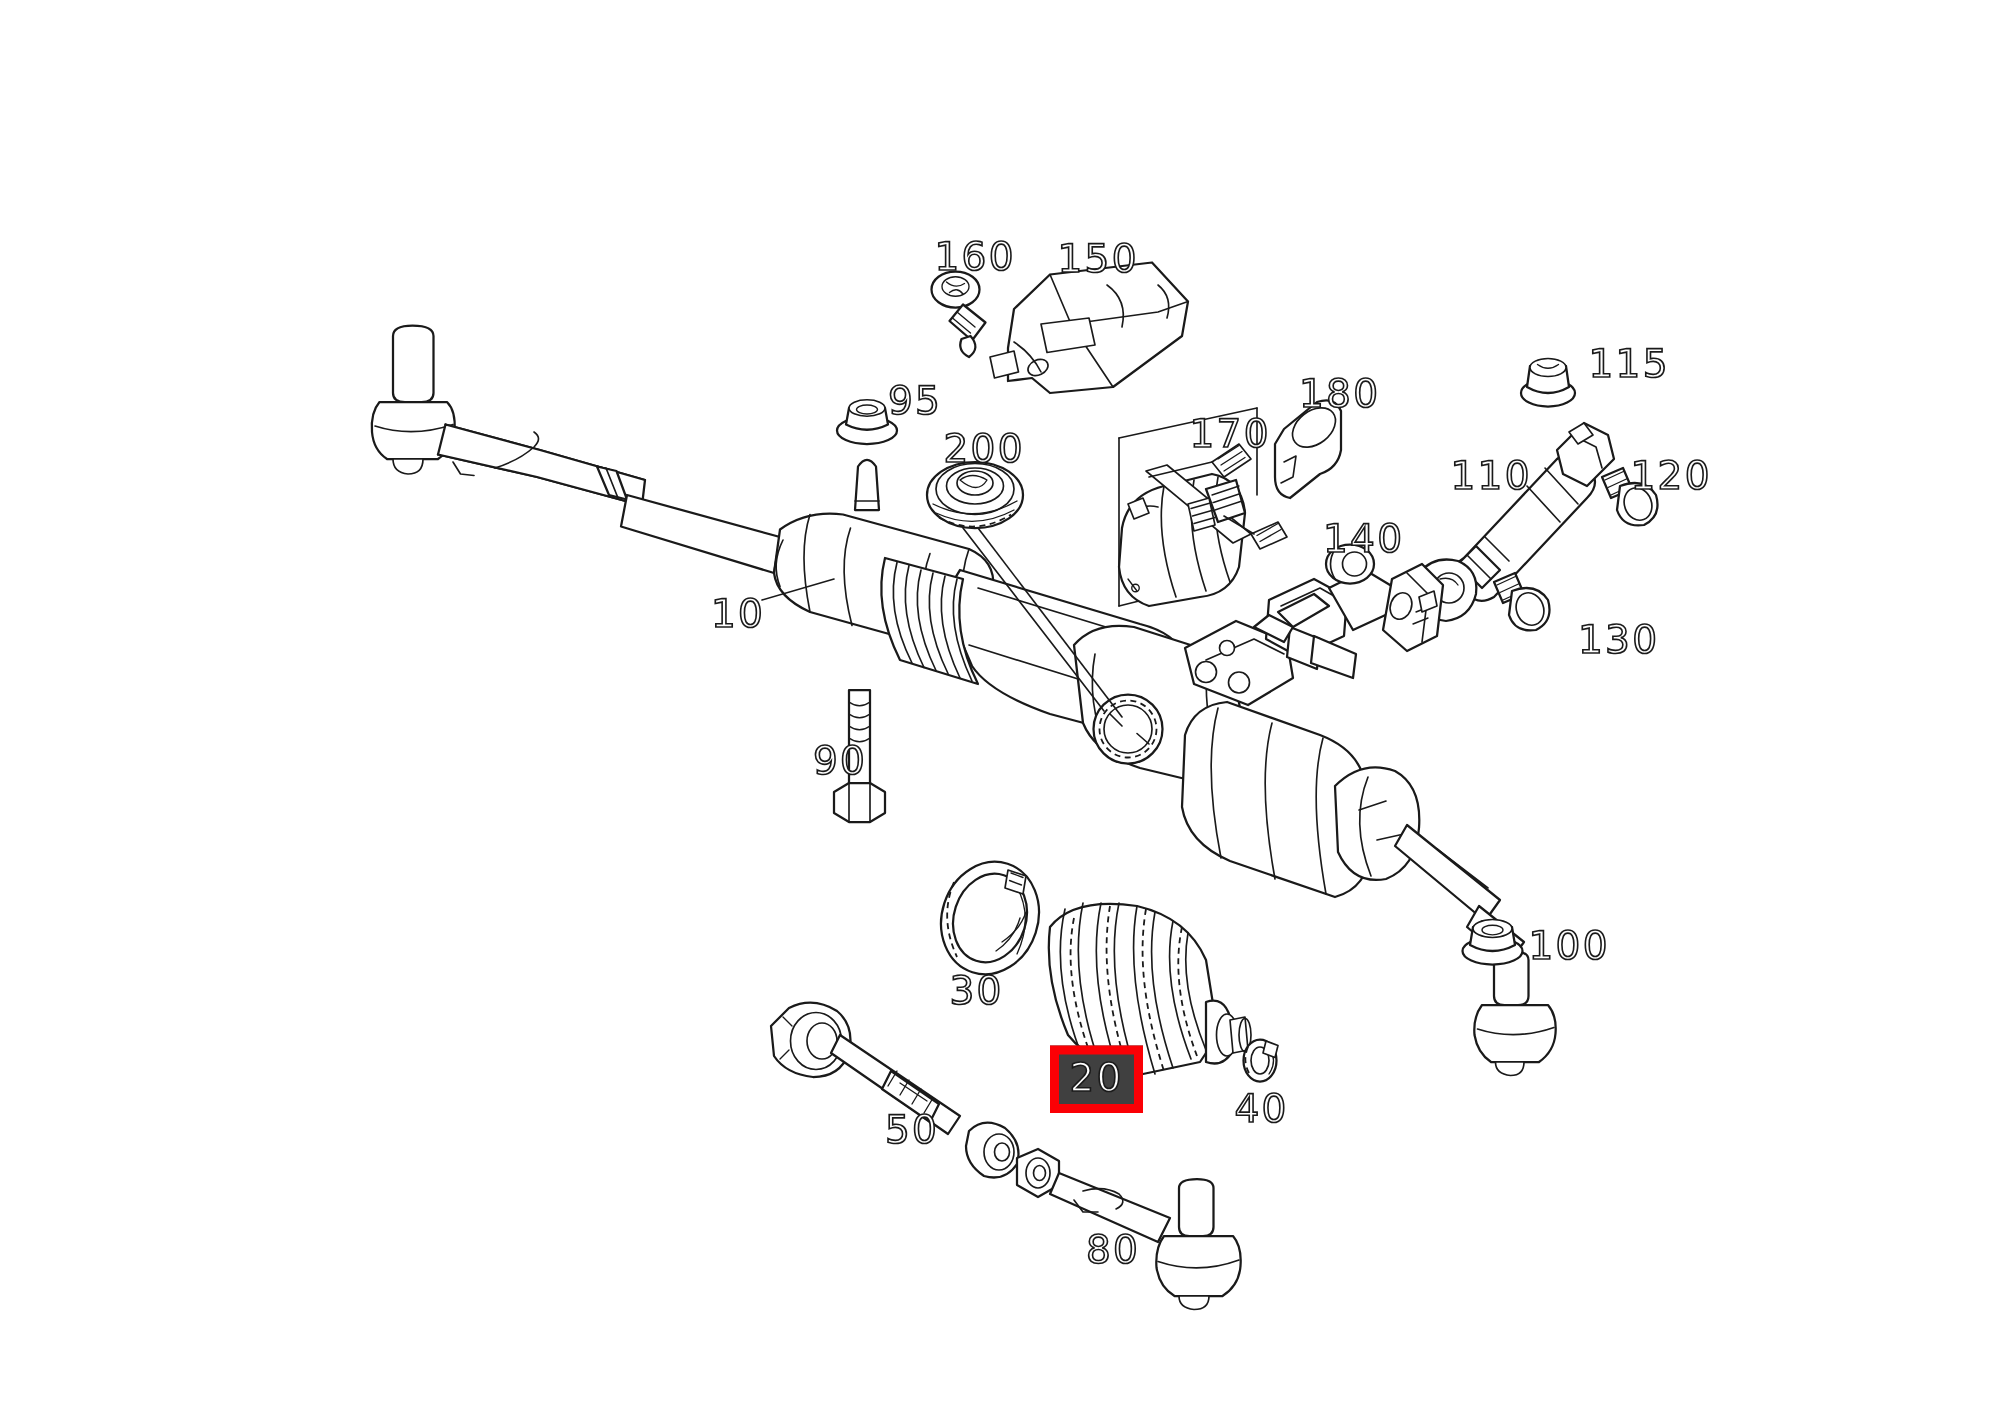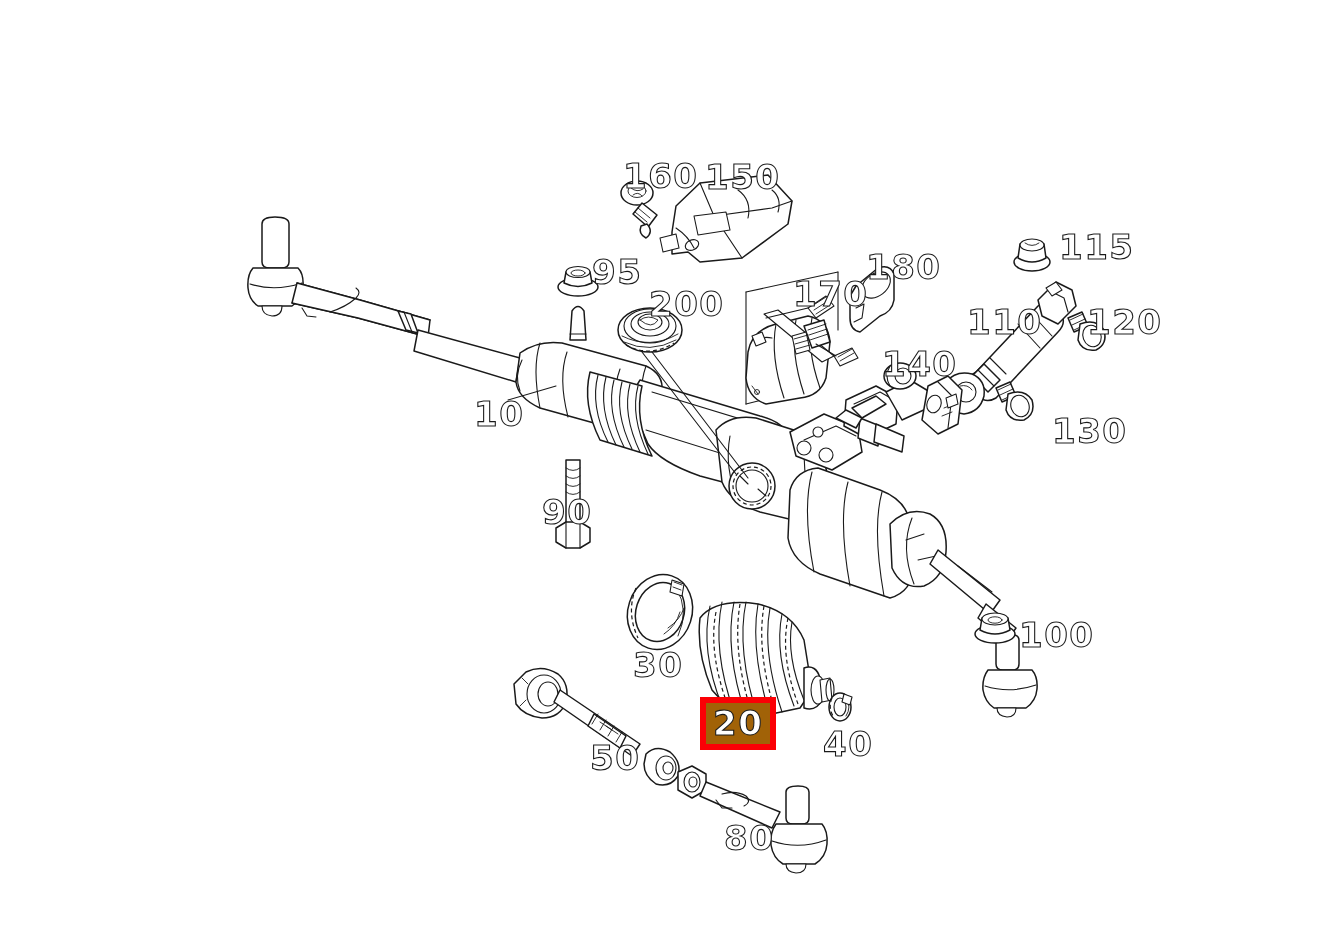--- a/index.html
+++ b/index.html
@@ -22,32 +22,32 @@
     position: absolute;
     left: 0;
     top: 0;
     width: 1326px;
     height: 938px;
     display: block;
   }
   .label {
     position: absolute;
     font-family: "DejaVu Sans", sans-serif;
-    font-size: 34px;
-    font-weight: 700;
+    font-size: 26px;
+    font-weight: 400;
     line-height: 1;
     color: #ffffff;
     -webkit-text-stroke: 1.1px #1a1a1a;
     letter-spacing: 1.5px;
     white-space: nowrap;
     user-select: none;
   }
   .label.highlighted {
     border: 6px solid #fb0005;
-    background: #a16207;
+    background: #404040;
     padding: 3px 7px 4px 7px;
     line-height: 1;
     box-sizing: border-box;
   }
 </style>
 </head>
 <body>
 
 <div id="page">
 
@@ -389,15 +389,15 @@
   <div class="label" style="left:1019px; top:618px;">100</div>
   <div class="label" style="left:967px; top:305px;">110</div>
   <div class="label" style="left:1059px; top:230px;">115</div>
   <div class="label" style="left:1087px; top:305px;text-align:center;">120</div>
   <div class="label" style="left:1052px; top:414px;">130</div>
   <div class="label" style="left:882px; top:347px;">140</div>
   <div class="label" style="left:705px; top:160px;">150</div>
   <div class="label" style="left:623px; top:159px;">160</div>
   <div class="label" style="left:760px; top:277px;margin-left:33px;">170</div>
   <div class="label" style="left:866px; top:250px;">180</div>
-  <div class="label" style="left:649px; top:287px;text-align:right;">200</div>
+  <div class="label" style="left:629px; top:287px;text-align:right;">200</div>
 
 </div>
 
 </body></html>

